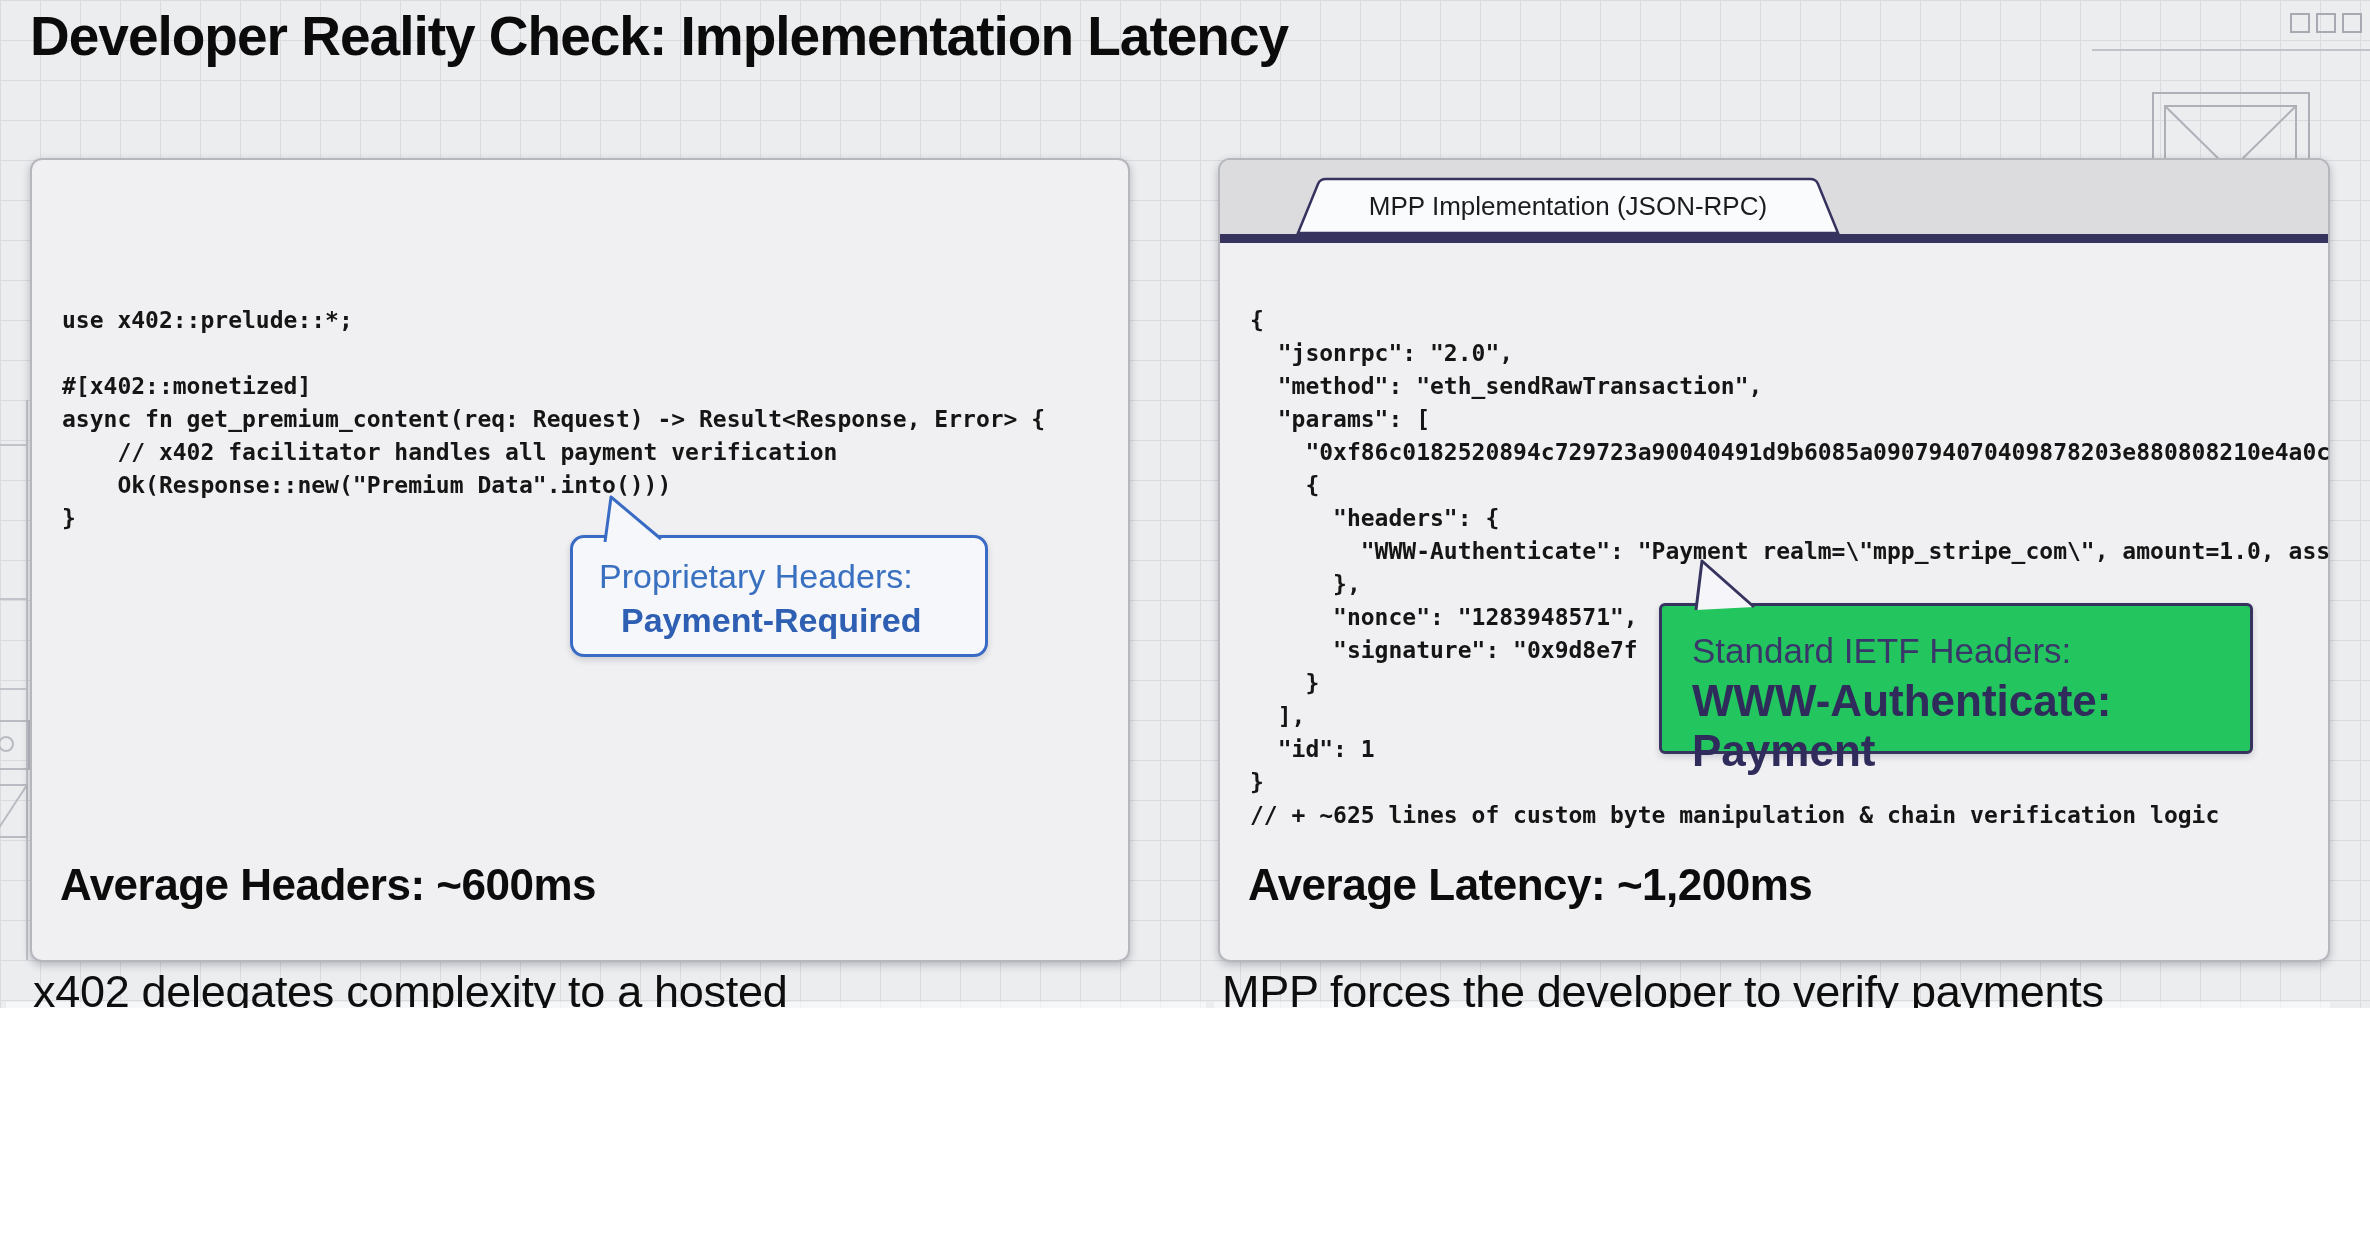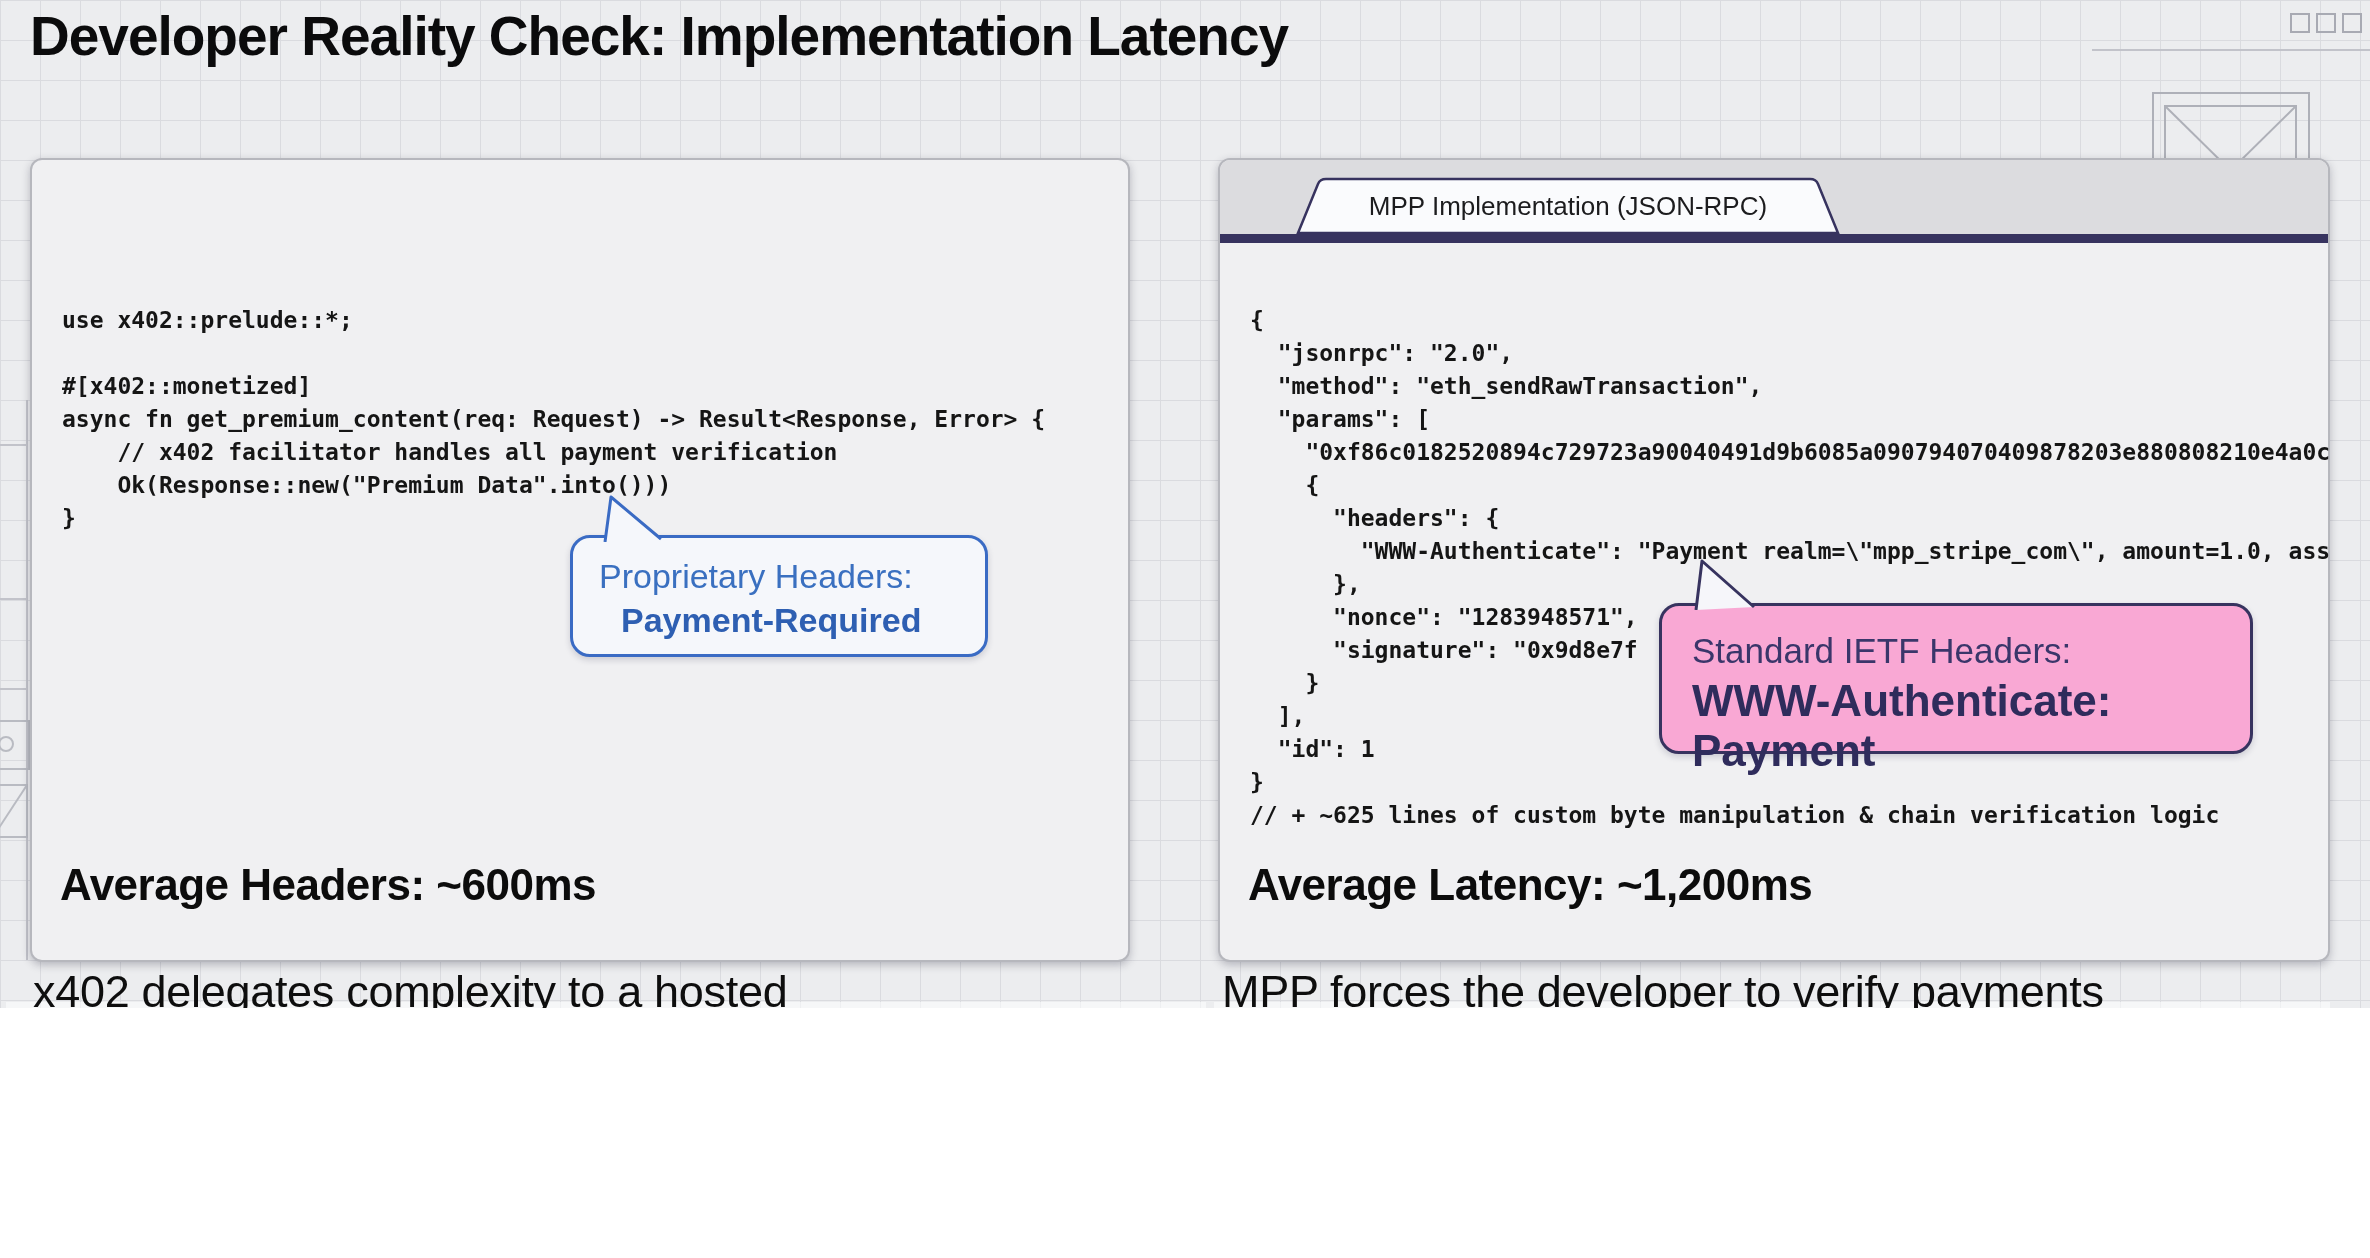--- a/index.html
+++ b/index.html
@@ -47,31 +47,31 @@
     position:absolute;left:28px;top:142px;margin:2px;z-index:1;
     font-family:"DejaVu Sans Mono", monospace;font-weight:700;
     font-size:23px;line-height:33px;color:#151515;white-space:pre;
   }
   .latency{
     position:absolute;left:28px;top:700px;
     font-size:44px;font-weight:700;color:#0c0c0c;letter-spacing:-0.5px;
   }
   
   .callout{
-    position:absolute;z-index:2;border-radius:20px;
+    position:absolute;z-index:2;border-radius:14px;
     box-shadow:0 3px 6px rgba(40,40,70,.18);
   }
   .callout-left{
     left:538px;top:375px;width:418px;height:122px;
     background:#f5f7fb;border:3px solid var(--left-accent,#3f72c4);
     padding:16px 0 0 26px;box-sizing:border-box;
   }
   .callout-right{
-    left:439px;top:443px;width:594px;height:151px;border-radius:20px;
-    background:#f9a8d4;border:3.5px solid var(--right-accent,#3d3968);
+    left:439px;top:443px;width:594px;height:151px;border-radius:6px;
+    background:#22c55e;border:3.5px solid var(--right-accent,#3d3968);
     padding:20px 0 0 30px;box-sizing:border-box;
   }
   .callout .tail{position:absolute;}
   .callout-left .tail{left:14px;top:-44px;}
   .callout-right .tail{left:14px;top:-48px;}
   .tail path{fill:#f5f7fb;stroke-width:3;stroke-linejoin:round;}
   .callout-left .tail path{stroke:var(--left-accent,#3f72c4);}
   .callout-right .tail path{fill:#f6f6fa;stroke:var(--right-accent,#3d3968);}
   .callout-line1{display:block;font-size:34px;line-height:44px;}
   .callout-line2{display:block;font-size:34px;line-height:44px;font-weight:700;}

